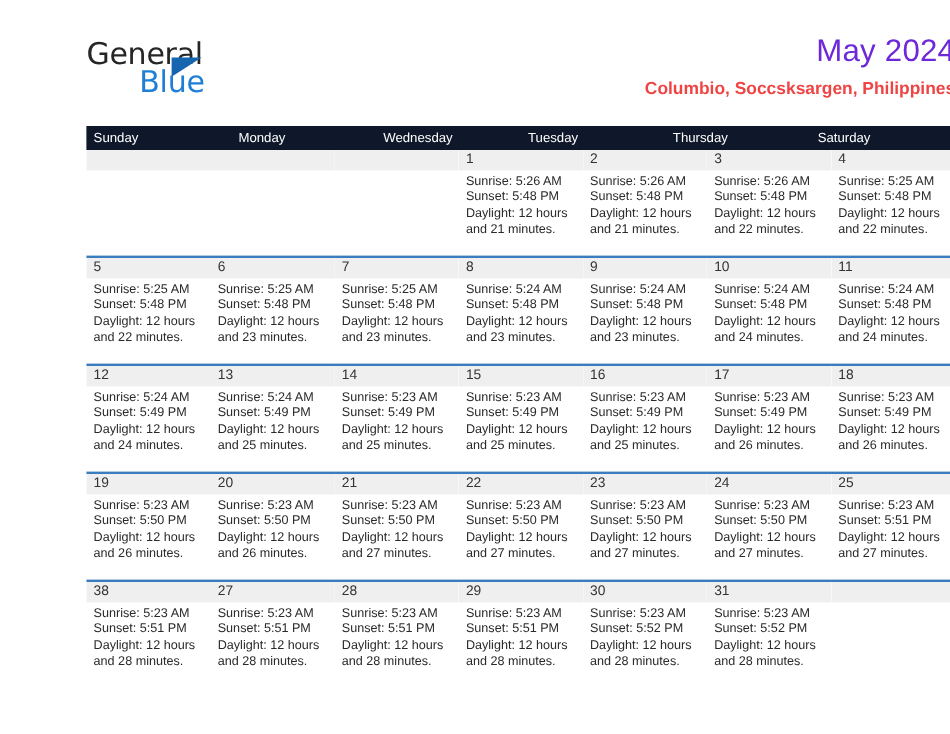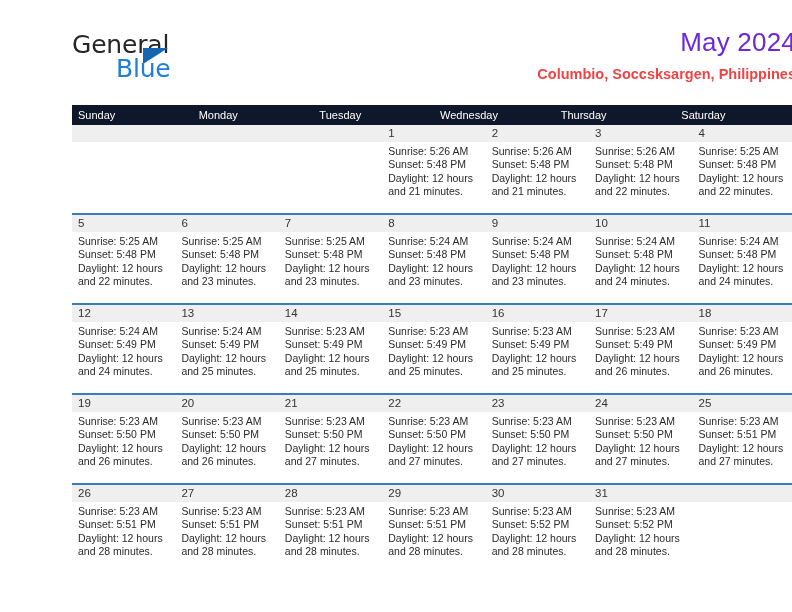--- a/index.html
+++ b/index.html
@@ -174,22 +174,22 @@
       <div class="cal-title">May 2024</div>
       <div class="cal-subtitle">Columbio, Soccsksargen, Philippines</div>
     </div>
 
   </div>
 
   <div class="calendar">
     <div class="weekdays" id="weekday-header">
         <div class="weekday">Sunday</div>
         <div class="weekday">Monday</div>
+        <div class="weekday">Wednesday</div>
         <div class="weekday">Tuesday</div>
-        <div class="weekday">Wednesday</div>
         <div class="weekday">Thursday</div>
         <div class="weekday">Saturday</div>
       </div>
     <div id="weeks-container">
         <div class="week first">
           <div class="day empty">
             <div class="day-num"></div>
           </div>
           <div class="day empty">
             <div class="day-num"></div>
@@ -424,21 +424,21 @@
             <div class="day-info">
               <div>Sunrise: 5:23 AM</div>
               <div>Sunset: 5:51 PM</div>
               <div>Daylight: 12 hours</div>
               <div>and 27 minutes.</div>
             </div>
           </div>
         </div>
         <div class="week">
           <div class="day">
-            <div class="day-num">26</div>
+            <div class="day-num">38</div>
             <div class="day-info">
               <div>Sunrise: 5:23 AM</div>
               <div>Sunset: 5:51 PM</div>
               <div>Daylight: 12 hours</div>
               <div>and 28 minutes.</div>
             </div>
           </div>
           <div class="day">
             <div class="day-num">27</div>
             <div class="day-info">

